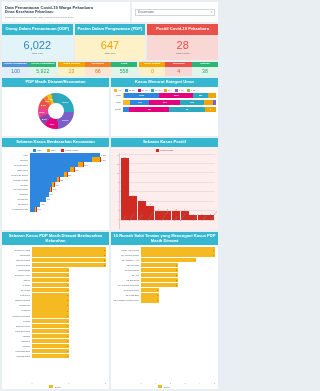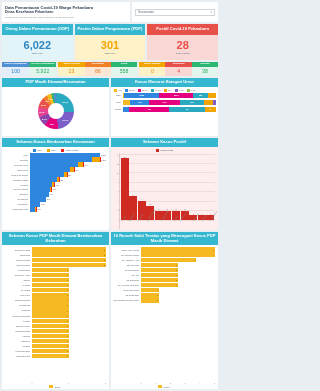--- a/index.html
+++ b/index.html
@@ -21,21 +21,21 @@
   .title-card .t3 { font-size:2.1px; color:#7f8c8d; margin-top:1.5px; line-height:1.3; }
   .filter-card { background:#ffffff; width:86px; display:flex; align-items:center; padding:0 3px; }
   .filter-box { flex:1; border:0.5px solid #cfd6dc; background:#fff; height:7px; display:flex; align-items:center; justify-content:space-between; padding:0 2px; font-size:3.2px; color:#5d6d7e; }
   .caret { font-size:3px; color:#95a5a6; }
 
   
   .kpis { display:flex; gap:2px; height:36px; }
   .kpi { flex:1; background:#fff; display:flex; flex-direction:column; }
   .kpi-head { font-size:4.1px; font-weight:bold; color:#fff; text-align:center; padding:2px 1px; line-height:1.15; min-height:11px; display:flex; align-items:center; justify-content:center; }
   .kpi-body { flex:1; display:flex; flex-direction:column; align-items:center; justify-content:center; }
-  .kpi-num { font-size:11px; font-weight:bold; line-height:1; }
+  .kpi-num { font-size:11px; font-weight:normal; line-height:1; }
   .kpi-sub { font-size:2.4px; font-weight:bold; color:#7b8a99; margin-top:1px; }
   .kpi-a .kpi-head { background:#35b8cf; }
   .kpi-a .kpi-body { background:#e3f4f8; }
   .kpi-a .kpi-num { color:#2e86c1; }
   .kpi-b .kpi-head { background:#35b8cf; }
   .kpi-b .kpi-body { background:#fdf1c8; }
   .kpi-b .kpi-num { color:#f0a500; }
   .kpi-c .kpi-head { background:#e8504a; }
   .kpi-c .kpi-body { background:#f9d7d4; }
   .kpi-c .kpi-num { color:#e8504a; }
@@ -140,21 +140,21 @@
     <div class="kpi kpi-a">
       <div class="kpi-head">Orang Dalam Pemantauan (ODP)</div>
       <div class="kpi-body">
         <div class="kpi-num">6,022</div>
         <div class="kpi-sub">Total ODP</div>
       </div>
     </div>
     <div class="kpi kpi-b">
       <div class="kpi-head">Pasien Dalam Pengawasan (PDP)</div>
       <div class="kpi-body">
-        <div class="kpi-num">301</div>
+        <div class="kpi-num">647</div>
         <div class="kpi-sub">Total PDP</div>
       </div>
     </div>
     <div class="kpi kpi-c">
       <div class="kpi-head">Positif Covid-19 Pekanbaru</div>
       <div class="kpi-body">
         <div class="kpi-num">28</div>
         <div class="kpi-sub">Total Positif</div>
       </div>
     </div>

